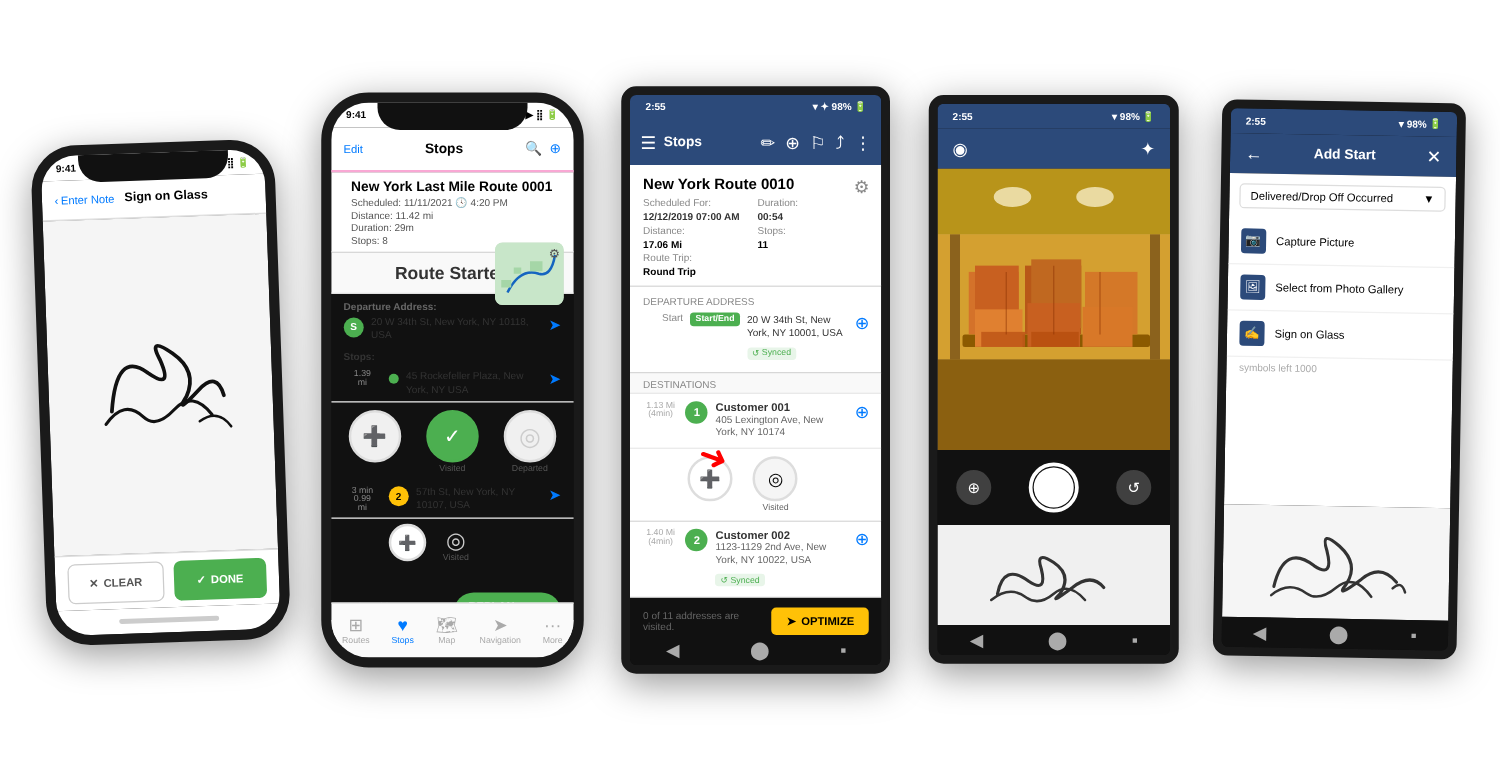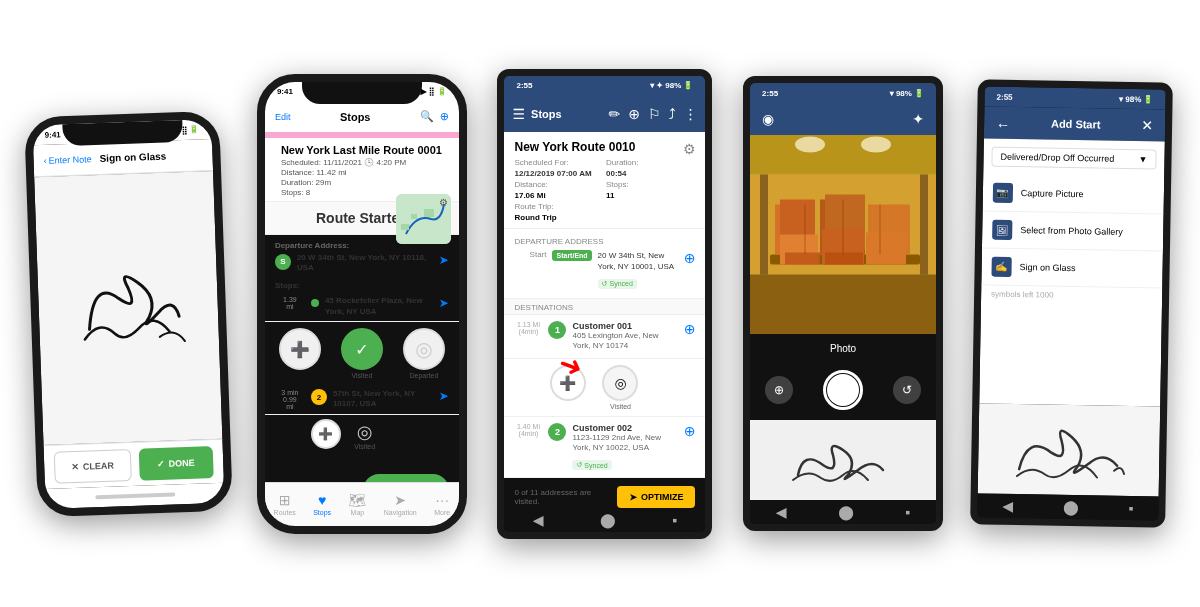--- a/index.html
+++ b/index.html
@@ -206,21 +206,21 @@
     }
 
     
     .ip2-header {
       height: 36px;
       background: #fff;
       display: flex;
       align-items: center;
       justify-content: space-between;
       padding: 0 10px;
-      border-bottom: 6px solid #f9a8d4;
+      border-bottom: 2px solid #f9a8d4;
     }
 
     .ip2-header-edit {
       color: #007AFF;
       font-size: 9px;
     }
 
     .ip2-header-title {
       font-size: 11px;
       font-weight: 600;
@@ -311,21 +311,20 @@
       color: #fff;
       font-weight: 700;
       flex-shrink: 0;
       margin-top: 1px;
     }
 
     .stop-address {
       font-size: 8px;
       color: #333;
       line-height: 1.3;
-      font-weight: bold;
     }
 
     .nav-icon-blue {
       color: #007AFF;
       font-size: 12px;
       margin-left: auto;
     }
 
     .stops-label {
       font-size: 8px;
@@ -1200,23 +1199,20 @@
         <line x1="93" y1="85" x2="93" y2="140" stroke="#8b3000" stroke-width="1" opacity="0.5"></line>
         <line x1="130" y1="90" x2="130" y2="140" stroke="#8b3000" stroke-width="1" opacity="0.5"></line>
 
         <rect x="10" y="60" width="8" height="100" fill="#5a3810" opacity="0.6"></rect>
         <rect x="170" y="60" width="8" height="100" fill="#5a3810" opacity="0.6"></rect>
 
         <ellipse cx="60" cy="30" rx="15" ry="8" fill="#fff8dc" opacity="0.7"></ellipse>
         <ellipse cx="126" cy="30" rx="15" ry="8" fill="#fff8dc" opacity="0.7"></ellipse>
       </svg>
     </div>
-    <div style="background:#111;padding:4px 0;text-align:center;">
-      <span style="color:#fff;font-size:10px;">Photo</span>
-    </div>
     <div class="and2-camera-bar">
       <div class="small-icon-btn">⊕</div>
       <div class="camera-btn">
         <div class="camera-inner"></div>
       </div>
       <div class="small-icon-btn">↺</div>
     </div>
     <div class="and2-sig-area">
       <svg width="120" height="60" viewBox="0 0 120 60">
         <path d="M15 45 Q20 20 40 35 Q55 45 50 25 Q45 10 60 20 Q75 30 65 45 Q55 55 75 40 Q90 28 100 40" stroke="#333" stroke-width="2.5" fill="none" stroke-linecap="round"></path>

